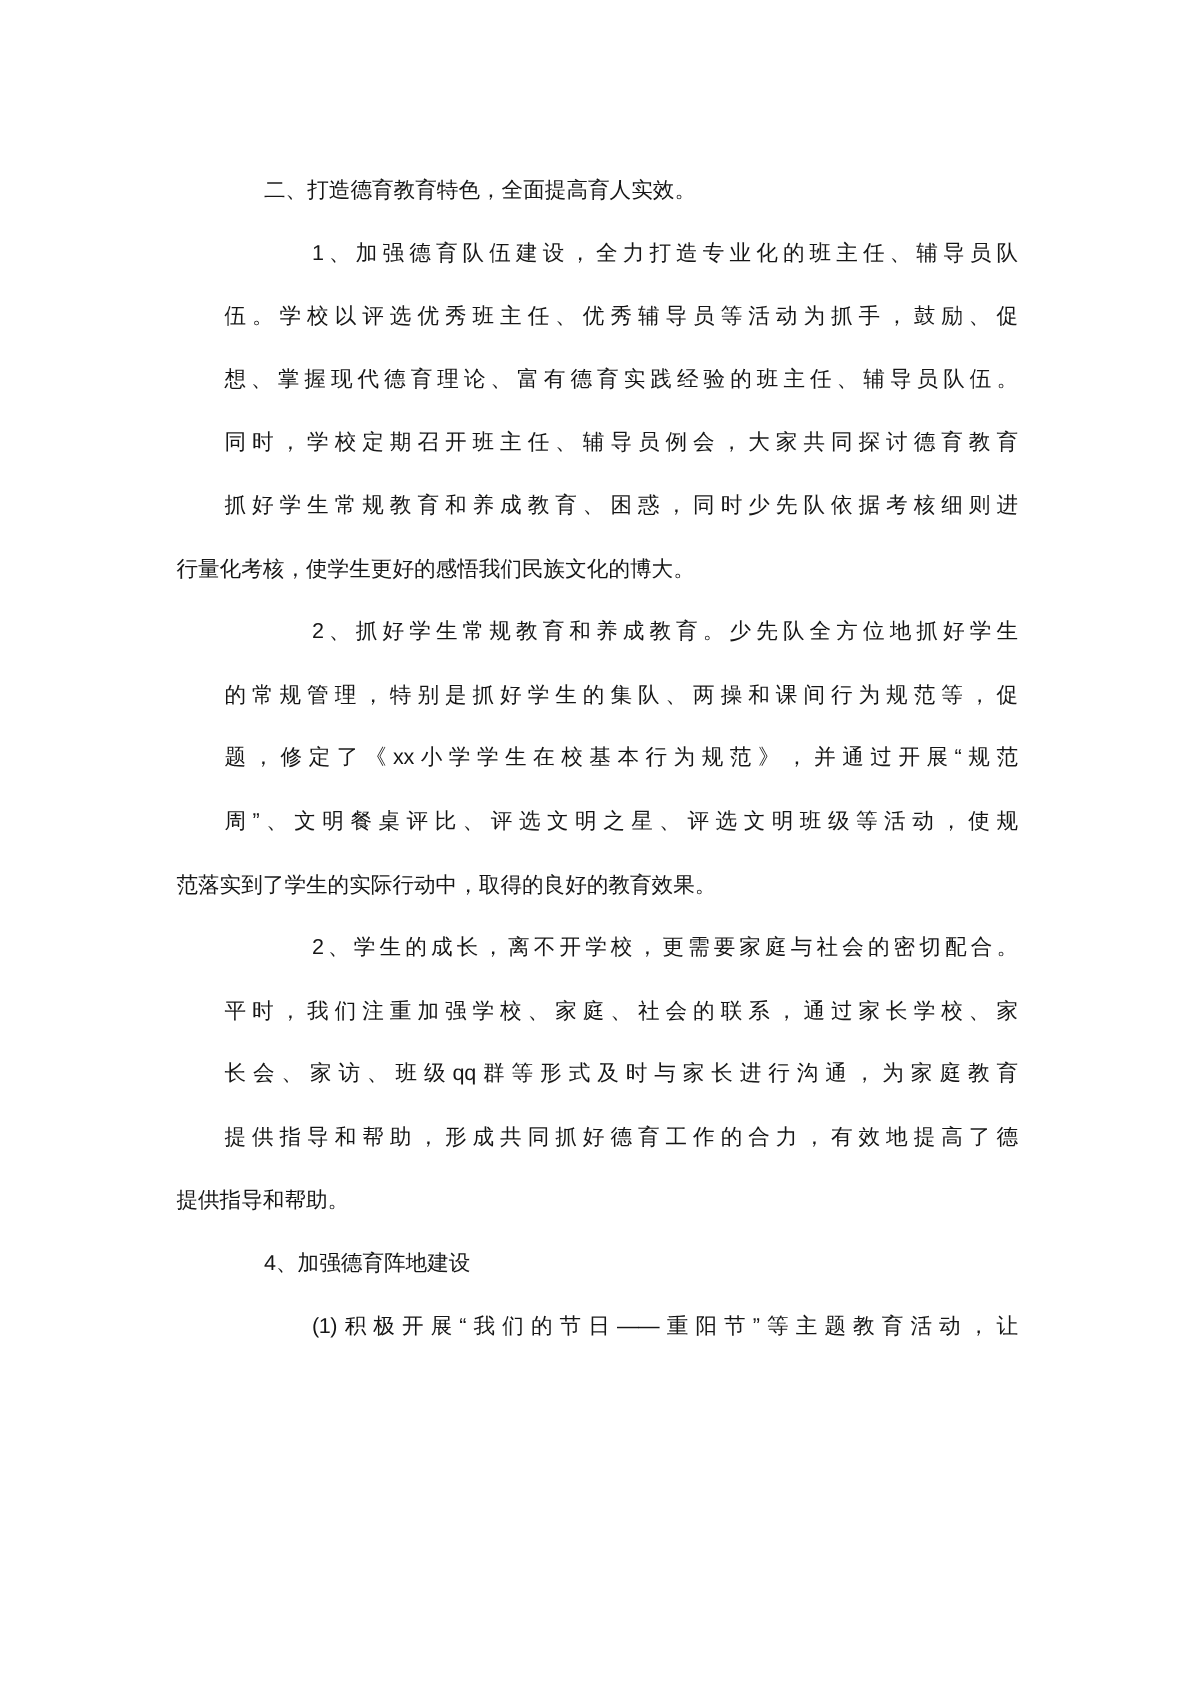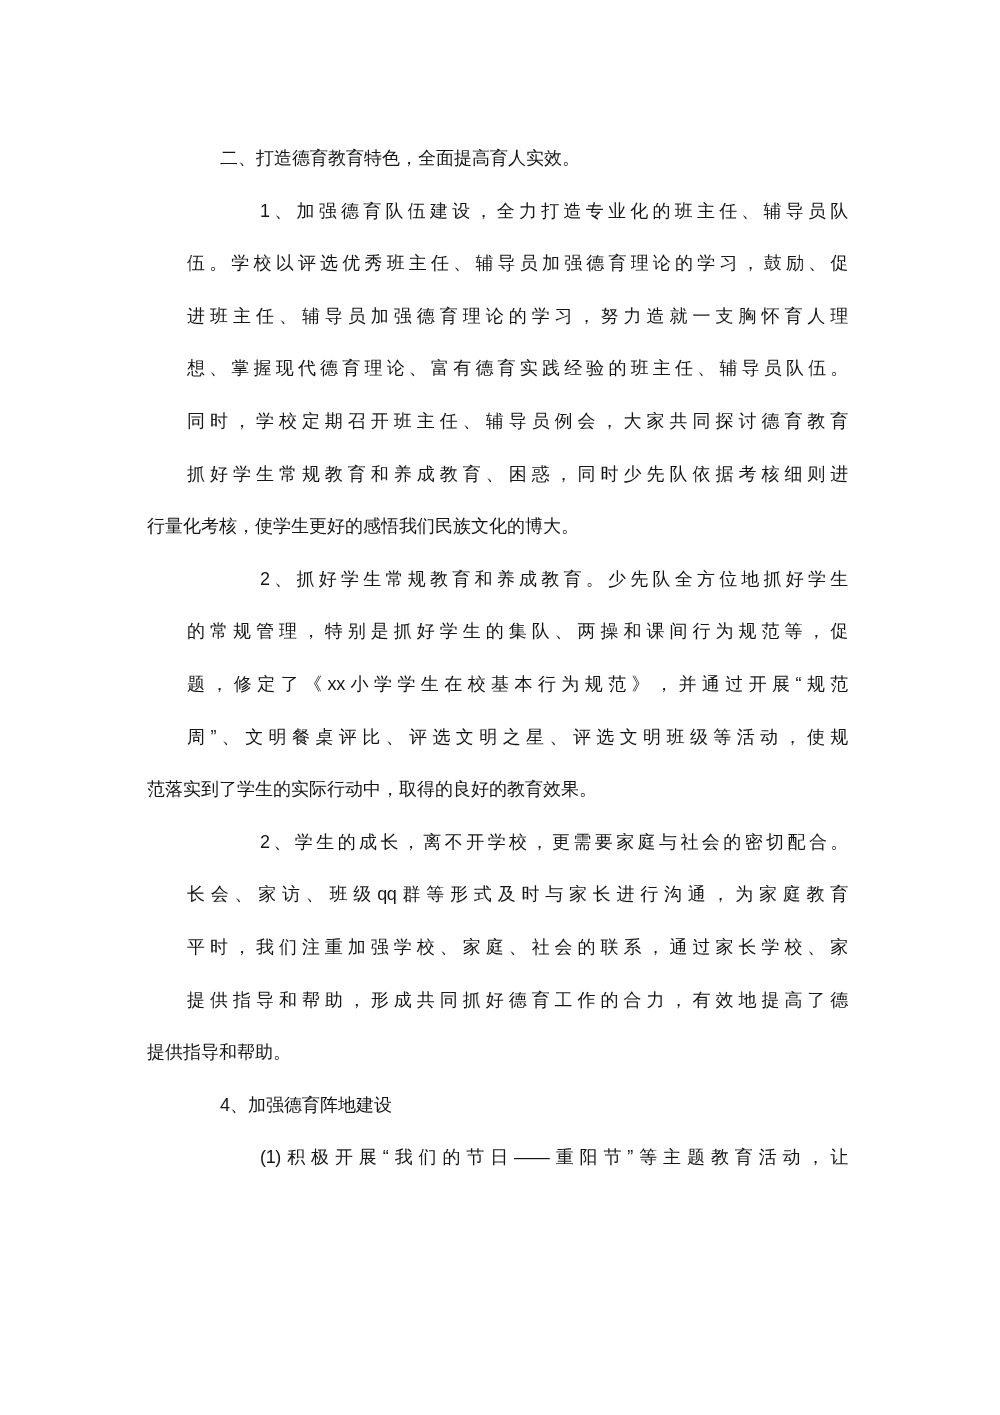--- a/index.html
+++ b/index.html
@@ -45,32 +45,31 @@
     margin-left: 40px;
   }
 </style>
 </head>
 <body style="background: rgb(255, 255, 255);">
 
 <div class="page">
   <div class="text-block" style="color: rgb(22, 22, 22);">
       <div class="line first">二、打造德育教育特色，全面提高育人实效。</div>
       <div class="line first just">1、加强德育队伍建设，全力打造专业化的班主任、辅导员队</div>
-      <div class="line just">伍。学校以评选优秀班主任、辅导员加强德育理论的学习，鼓励、促</div>
-      <div class="line just">进班主任、辅导员加强德育理论的学习，努力造就一支胸怀育人理</div>
+      <div class="line just">伍。学校以评选优秀班主任、优秀辅导员等活动为抓手，鼓励、促</div>
       <div class="line just">想、掌握现代德育理论、富有德育实践经验的班主任、辅导员队伍。</div>
       <div class="line just">同时，学校定期召开班主任、辅导员例会，大家共同探讨德育教育</div>
       <div class="line just">抓好学生常规教育和养成教育、困惑，同时少先队依据考核细则进</div>
       <div class="line">行量化考核，使学生更好的感悟我们民族文化的博大。</div>
       <div class="line first just">2、抓好学生常规教育和养成教育。少先队全方位地抓好学生</div>
       <div class="line just">的常规管理，特别是抓好学生的集队、两操和课间行为规范等，促</div>
       <div class="line just">题，修定了《xx小学学生在校基本行为规范》，并通过开展“规范</div>
       <div class="line just">周”、文明餐桌评比、评选文明之星、评选文明班级等活动，使规</div>
       <div class="line">范落实到了学生的实际行动中，取得的良好的教育效果。</div>
       <div class="line first just">2、学生的成长，离不开学校，更需要家庭与社会的密切配合。</div>
+      <div class="line just">平时，我们注重加强学校、家庭、社会的联系，通过家长学校、家</div>
       <div class="line just">长会、家访、班级qq群等形式及时与家长进行沟通，为家庭教育</div>
-      <div class="line just">平时，我们注重加强学校、家庭、社会的联系，通过家长学校、家</div>
       <div class="line just">提供指导和帮助，形成共同抓好德育工作的合力，有效地提高了德</div>
       <div class="line">提供指导和帮助。</div>
       <div class="line first">4、加强德育阵地建设</div>
       <div class="line first just">(1)积极开展“我们的节日——重阳节”等主题教育活动，让</div>
     </div>
 </div>
 
 </body></html>

